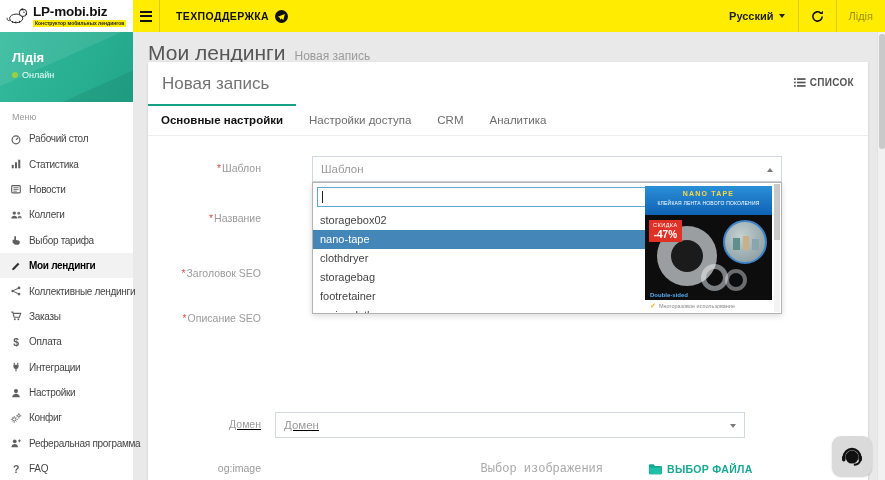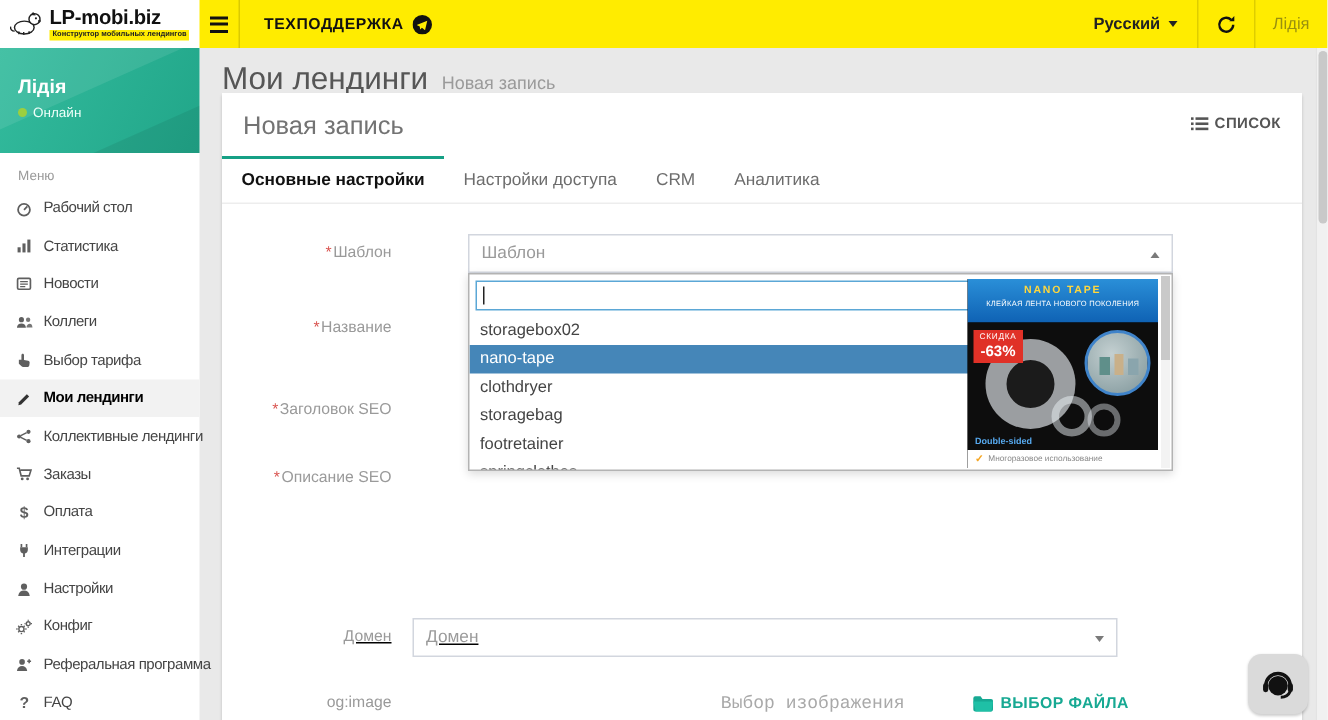--- a/index.html
+++ b/index.html
@@ -339,21 +339,21 @@
               </ul>
 
               <div class="preview">
                 <div class="pv-head">
                   <span class="pv-title">NANO TAPE</span>
                   <span class="pv-sub">КЛЕЙКАЯ ЛЕНТА НОВОГО ПОКОЛЕНИЯ</span>
                 </div>
                 <div class="pv-body">
                   <div class="pv-badge">
                     <span class="pv-badge-l1">СКИДКА</span>
-                    <span class="pv-badge-l2">-63%</span>
+                    <span class="pv-badge-l2">-47%</span>
                   </div>
                   <div class="pv-roll"></div>
                   <div class="pv-loop1"></div>
                   <div class="pv-loop2"></div>
                   <div class="pv-inset">
                       <i class="a"></i>
                       <i class="b"></i>
                       <i class="c"></i>
                     </div>
                   <span class="pv-caption">Double-sided</span>

